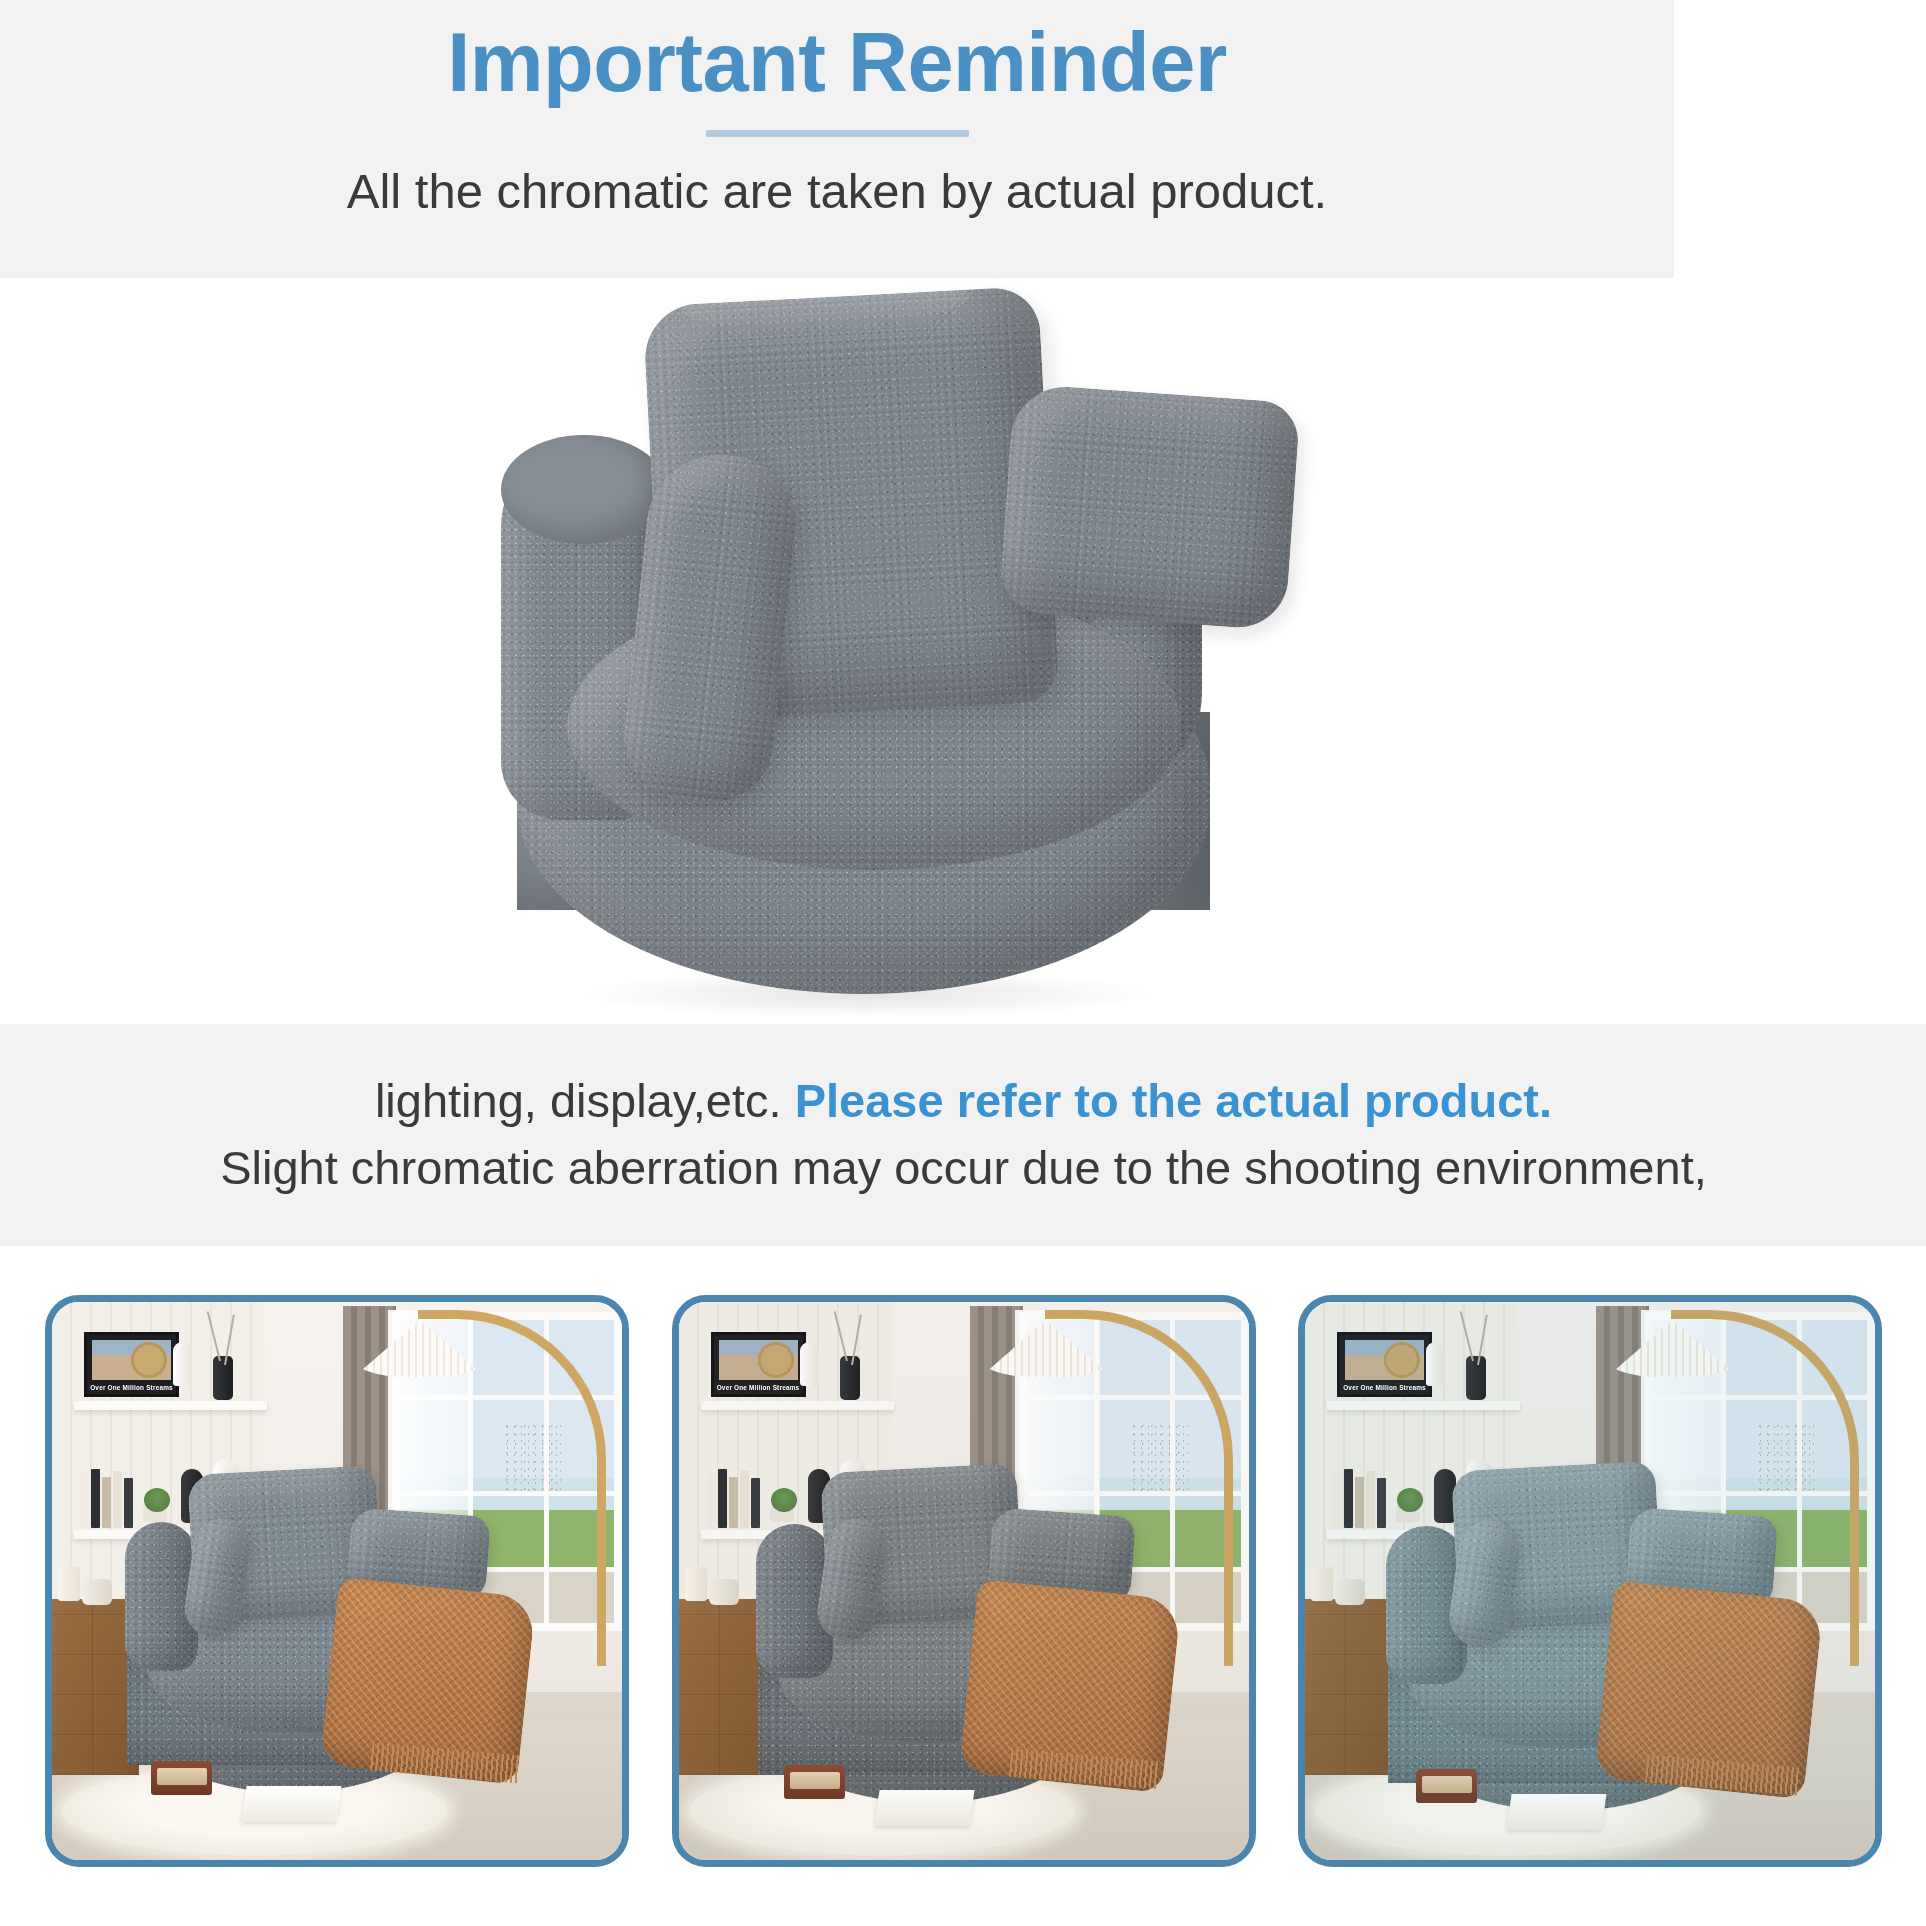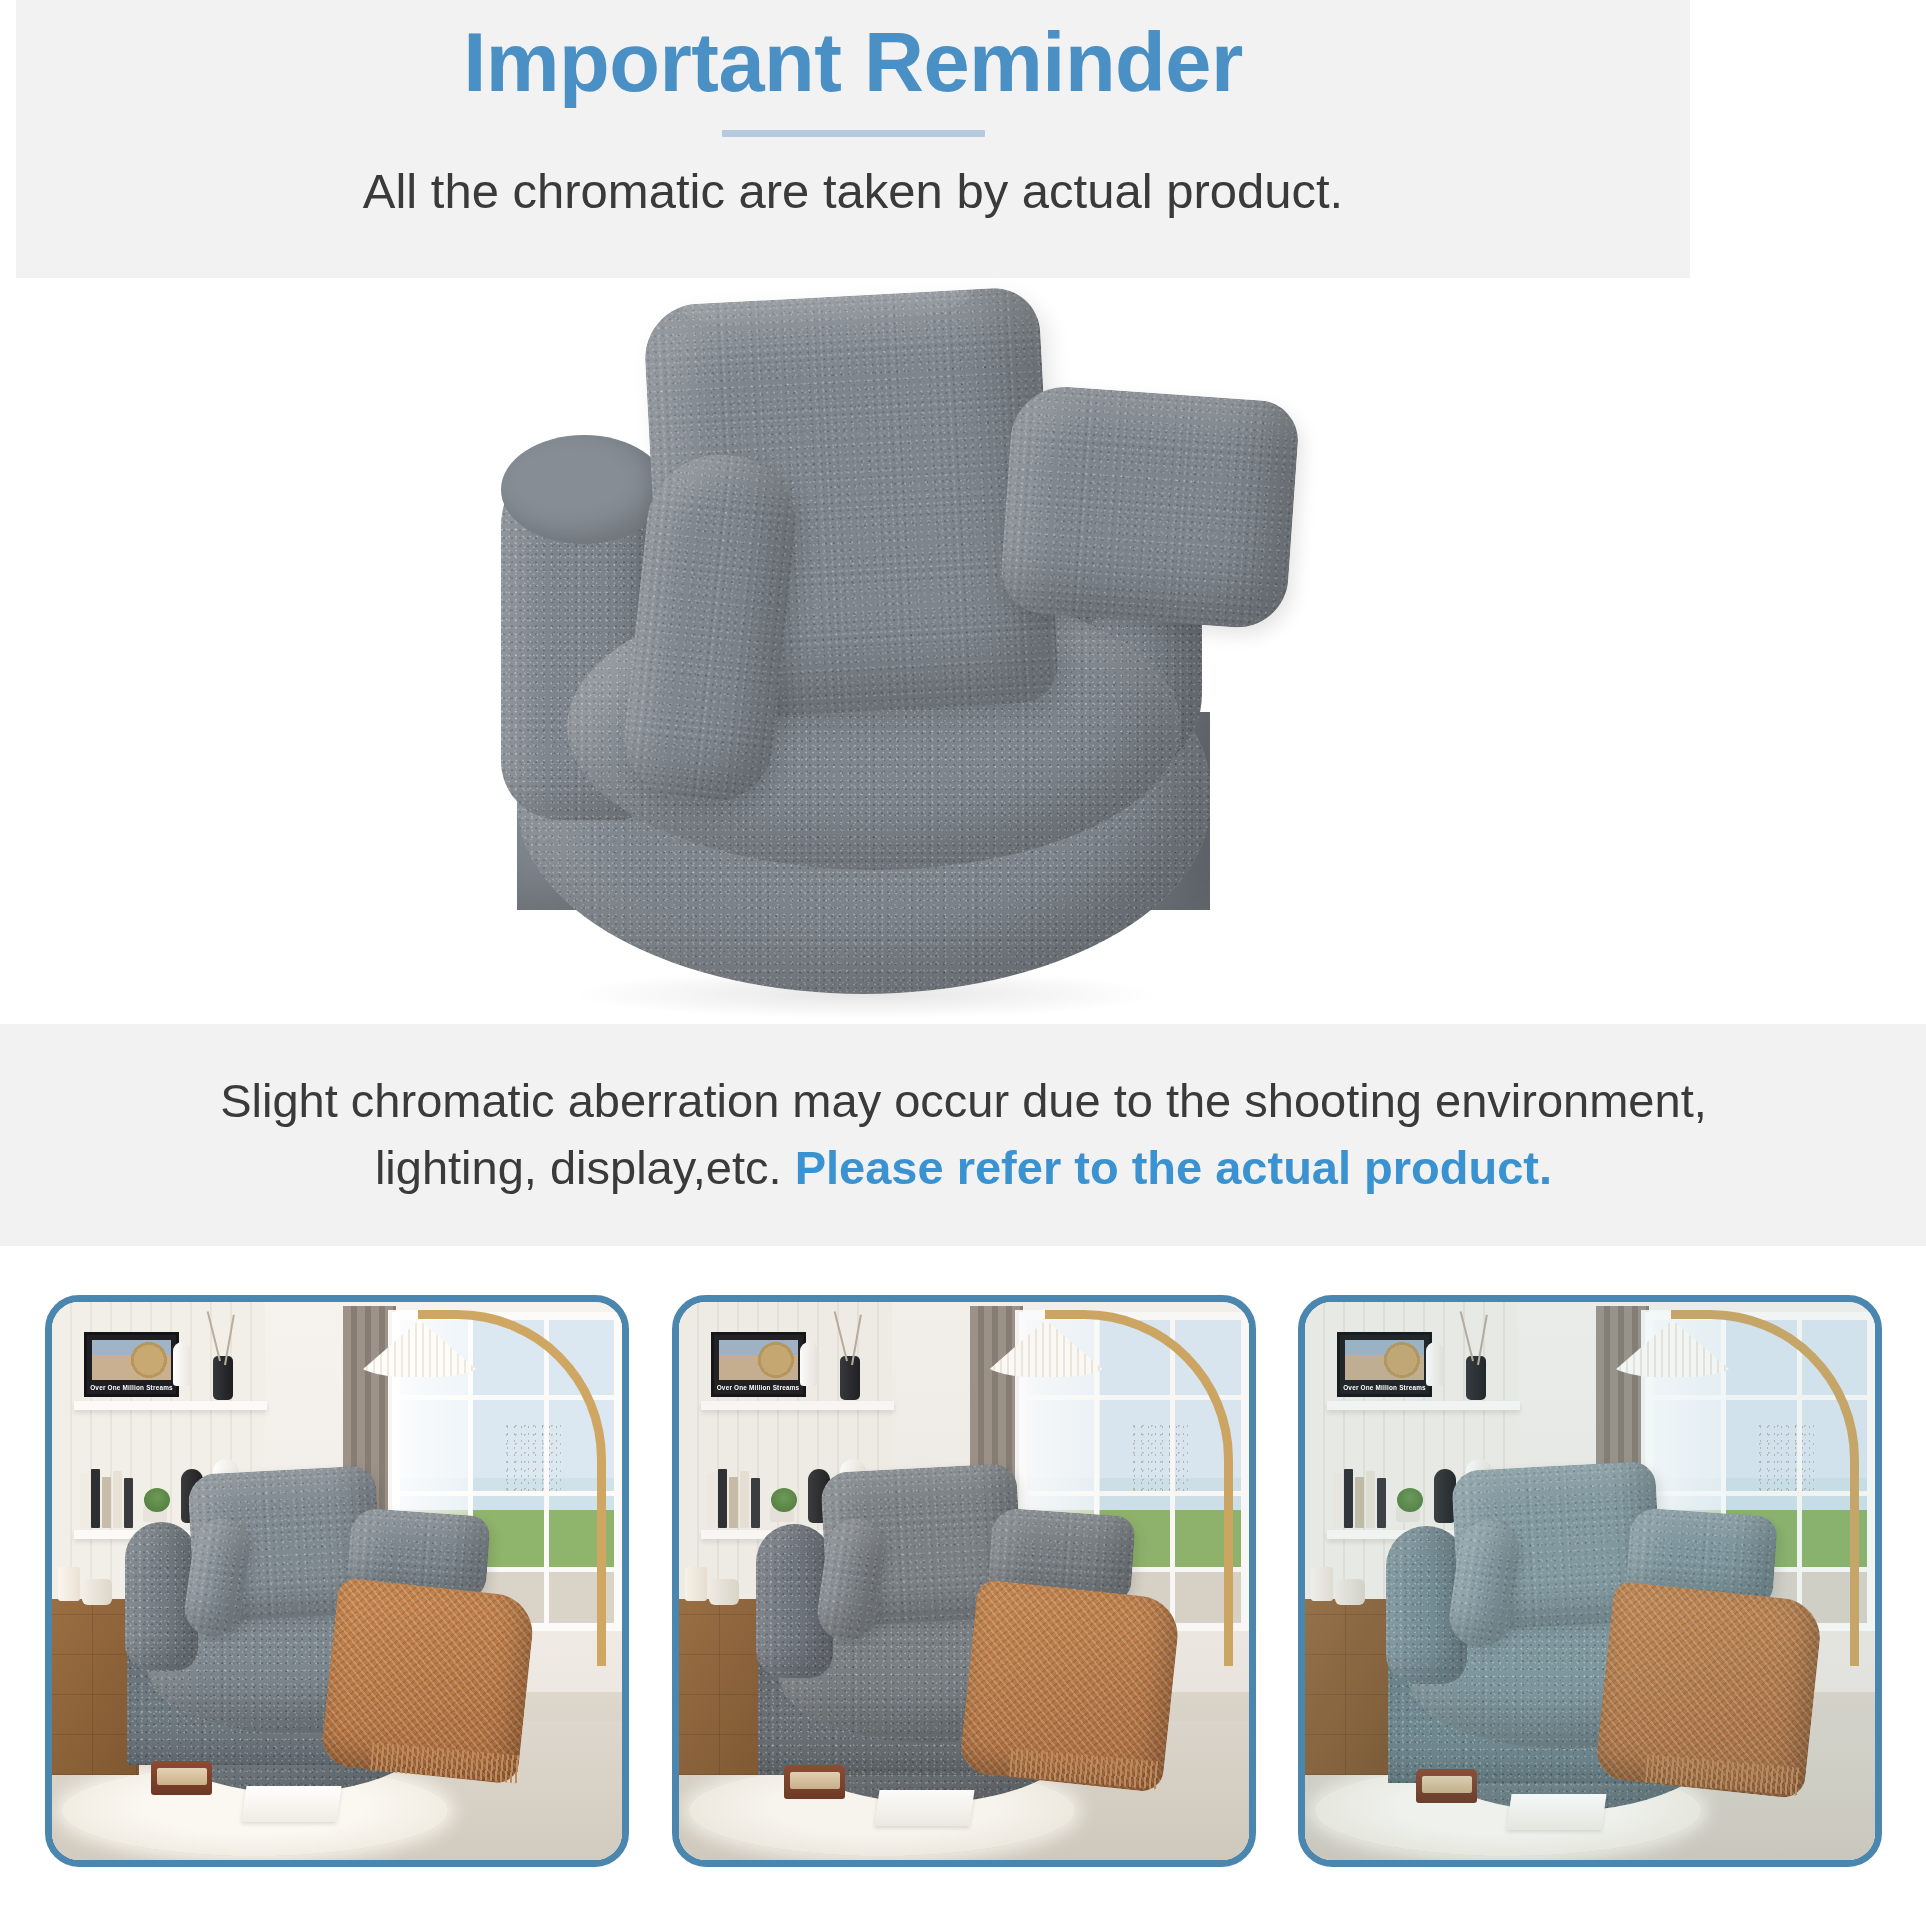--- a/index.html
+++ b/index.html
@@ -15,21 +15,21 @@
   #page {
     position: relative;
     width: 1927px;
     height: 1927px;
     background: #ffffff;
   }
 
   
   .header-band {
     position: absolute;
-    left: 16px; top: 0;
+    left: 0; top: 0;
     width: 1674px;
     height: 278px;
     background: #f2f2f2;
     display: flex;
     flex-direction: column;
     align-items: center;
   }
 
   .header-title {
     margin-top: 18px;
@@ -495,24 +495,24 @@
 
       <div class="seat-top boucle"></div>
 
       <div class="pillow-back boucle"></div>
       <div class="pillow-right boucle"></div>
       <div class="pillow-bolster boucle"></div>
     </div>
   </div>
 
   <div class="note-band">
-    <div class="note-line">Slight chromatic aberration may occur due to the shooting environment,</div>
     <div class="note-line">
       <span>lighting, display,etc. </span><span class="note-accent">Please refer to the actual product.</span>
     </div>
+    <div class="note-line">Slight chromatic aberration may occur due to the shooting environment,</div>
   </div>
 
   <div class="thumb-row">
 
     <div class="thumb">
       <div class="scene">
         <div class="wall"></div>
         <div class="wall-panel"></div>
 
         <div class="curtain"></div>

